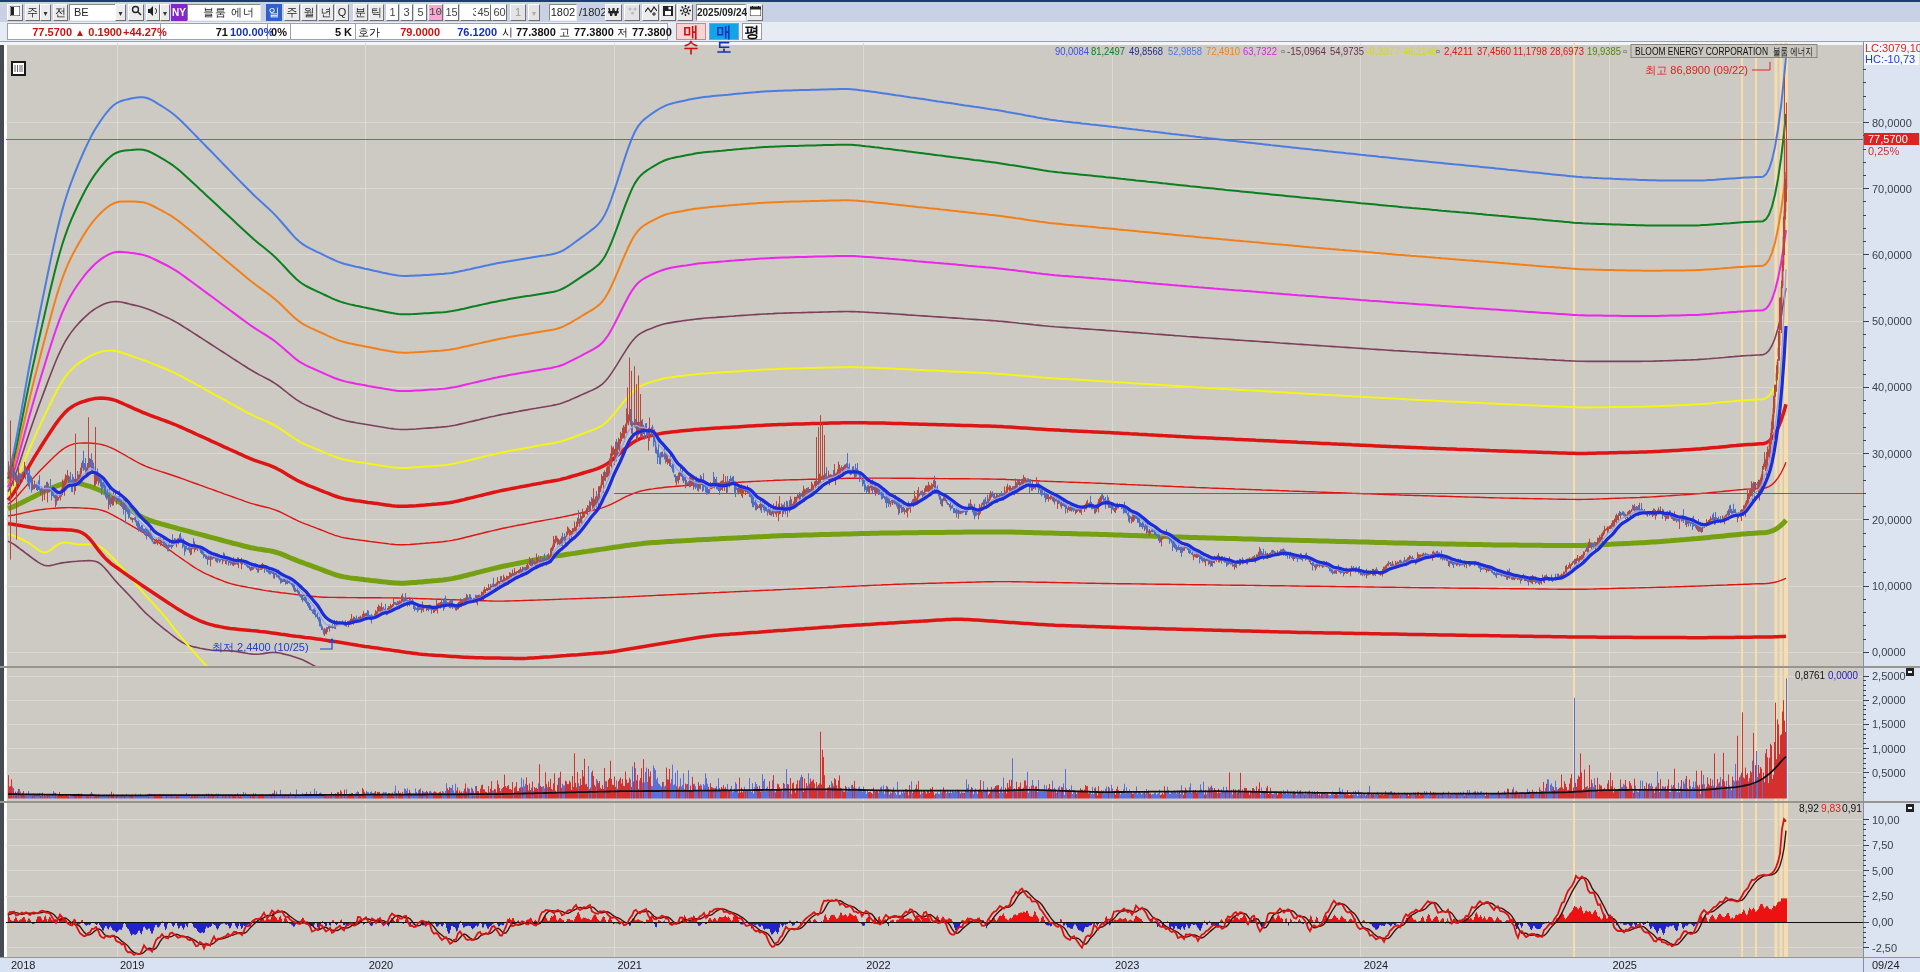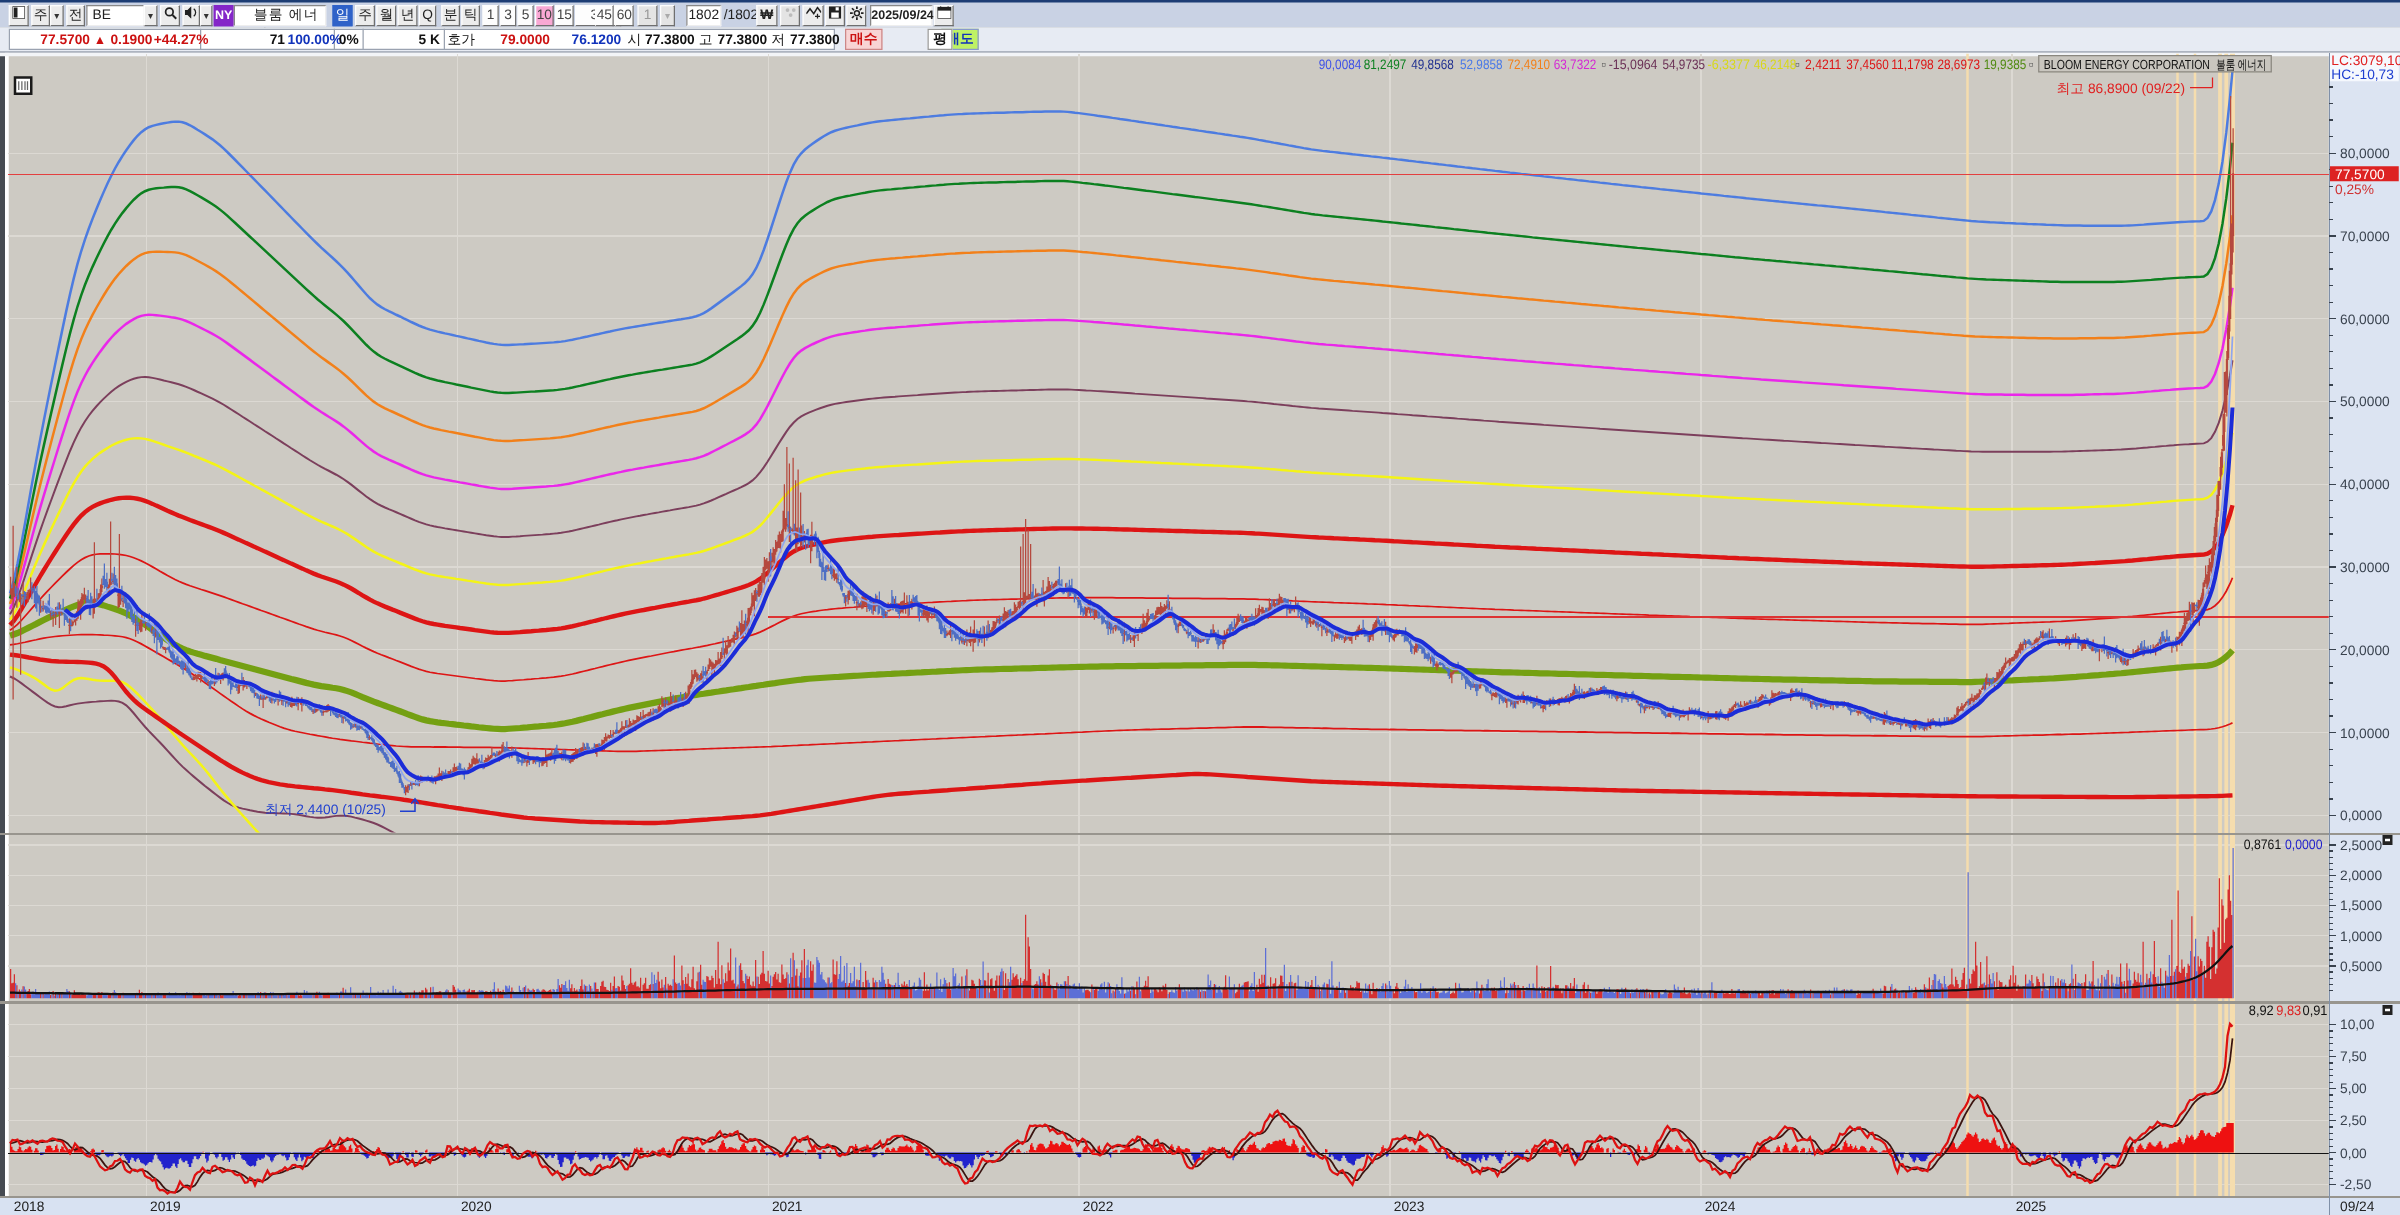--- a/index.html
+++ b/index.html
@@ -11,21 +11,21 @@
 .b,.inp {position:absolute;top:2px;height:17px;background:#ececec;
  border:1px solid;border-color:#fdfdfd #6f6f6f #6f6f6f #fdfdfd;
  font-size:11px;color:#222;text-align:center;line-height:15px;}
 .inp {border-color:#888 #eee #eee #888;}
 .ar {font-size:8px;color:#333;}
 .t {position:absolute;font-size:11px;color:#222;}
 .t2 {position:absolute;top:4px;font-size:11px;line-height:13px;}
 .f {position:absolute;top:1px;height:17px;background:#fff;
  border:1px solid #9aa2b0;}
 .fs {position:absolute;top:1px;height:17px;width:1px;background:#9aa2b0;}
-.bb {position:absolute;top:1px;height:17px;border:1px solid;font-size:11px;
+.bb {position:absolute;top:1px;height:17px;border:1px solid;font-size:15px;
  text-align:center;line-height:15px;font-weight:bold;}
 #chart {position:absolute;left:0;top:0;}
 </style></head>
 <body>
 <div id="chart"><svg width="1920" height="972" viewBox="0 0 1920 972">
       <rect x="0" y="42" width="1920" height="930" fill="#cdcac3"></rect>
       <rect x="1863" y="42" width="57" height="916" fill="#dce4f2"></rect>
       <rect x="0" y="958" width="1920" height="14" fill="#d8e2f2"></rect>
       <rect x="0" y="42" width="4" height="916" fill="#464b52"></rect>
       <rect x="4" y="42" width="3" height="916" fill="#ffffff"></rect>
@@ -306,21 +306,21 @@
     <div class="b" style="left:266px;width:16px;background:#2f62c8;color:#fff;border-color:#2f62c8;">일</div>
     <div class="b" style="left:284px;width:16px;">주</div>
     <div class="b" style="left:301px;width:16px;">월</div>
     <div class="b" style="left:318px;width:16px;">년</div>
     <div class="b" style="left:335px;width:14px;">Q</div>
     <div class="b" style="left:353px;width:15px;">분</div>
     <div class="b" style="left:369px;width:15px;">틱</div>
     <div class="b" style="left:386px;width:13px;background:#fdfdfd;color:#444;">1</div>
     <div class="b" style="left:400px;width:13px;background:#fdfdfd;color:#444;">3</div>
     <div class="b" style="left:414px;width:13px;background:#fdfdfd;color:#444;">5</div>
-    <div class="b" style="left:428px;width:15px;background:#f9a8d4;color:#444;">10</div>
+    <div class="b" style="left:428px;width:15px;background:#f9a8d4;color:#444;font-family:Liberation Mono, monospace;">10</div>
     <div class="b" style="left:444px;width:15px;background:#fdfdfd;color:#444;">15</div>
     <div class="b" style="left:460px;width:37px;background:#fdfdfd;color:#444;">30</div>
     <div class="b" style="left:476px;width:15px;background:#fdfdfd;color:#444;">45</div>
     <div class="b" style="left:492px;width:15px;background:#fdfdfd;color:#444;">60</div>
     <div class="b" style="left:510px;width:16px;color:#999;background:#e4e4e4;">1</div>
     <div class="b" style="left:528px;width:12px;background:#e4e4e4;"><span class="ar" style="color:#aaa">▾</span></div>
     <div class="inp" style="left:549px;width:28px;background:#fff;">1802</div>
     <div class="t" style="left:579px;top:4px;">/1802</div>
     <div class="b" style="left:605px;width:17px;font-weight:bold;">₩</div>
     <div class="b" style="left:624px;width:16px;background:#e4e4e4;"><svg width="11" height="10">
@@ -367,14 +367,14 @@
     <div class="t2" style="left:356px;width:24px;text-align:right;color:#111;font-weight:normal;">호가</div>
     <div class="t2" style="left:390px;width:50px;text-align:right;color:#cc1111;font-weight:bold;">79.0000</div>
     <div class="t2" style="left:447px;width:50px;text-align:right;color:#1133bb;font-weight:bold;">76.1200</div>
     <div class="t2" style="left:499px;width:14px;text-align:right;color:#111;font-weight:normal;">시</div>
     <div class="t2" style="left:516px;width:36px;text-align:right;color:#111;font-weight:bold;">77.3800</div>
     <div class="t2" style="left:556px;width:14px;text-align:right;color:#111;font-weight:normal;">고</div>
     <div class="t2" style="left:574px;width:36px;text-align:right;color:#111;font-weight:bold;">77.3800</div>
     <div class="t2" style="left:614px;width:14px;text-align:right;color:#111;font-weight:normal;">저</div>
     <div class="t2" style="left:632px;width:36px;text-align:right;color:#111;font-weight:bold;">77.3800</div>
     <div class="bb" style="left:676px;width:30px;background:#f8d4d4;color:#cc1111;border-color:#cc8888;">매수</div>
-    <div class="bb" style="left:709px;width:30px;background:#bef264;color:#1133bb;border-color:#8899cc;margin-left:44px;">매도</div>
+    <div class="bb" style="left:709px;width:30px;background:#0ea5e9;color:#1133bb;border-color:#8899cc;">매도</div>
     <div class="bb" style="left:742px;width:20px;background:#fff;color:#111;border-color:#999;">평</div>
   </div>
 </body></html>

